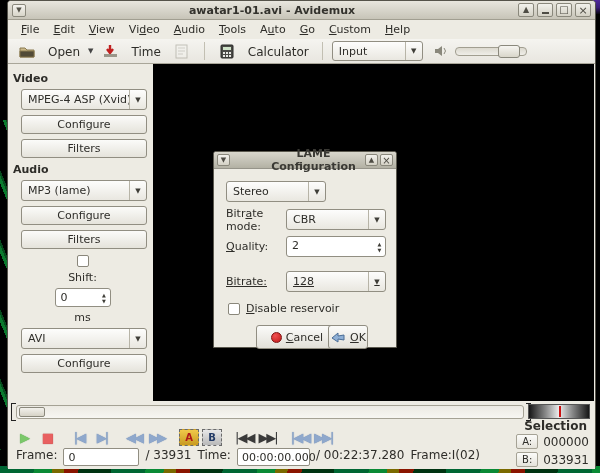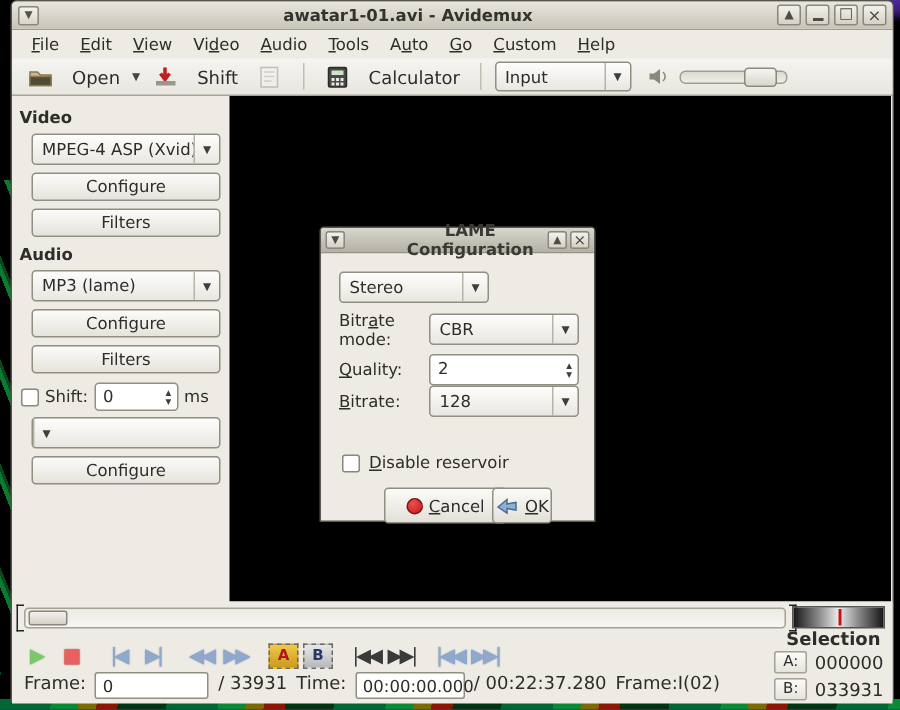--- a/index.html
+++ b/index.html
@@ -56,21 +56,21 @@
   
   .sidebar { position:absolute; left:0; top:63px; width:145px; height:337px; background:#edebe3;
     padding:4px 0 0 0; }
   .side-header { font-weight:bold; font-size:11px; margin:4px 0 4px 5px; }
   .side-ctl { margin:0 6px 5px 13px; }
   .combo { display:flex; align-items:center; height:21px; border:1px solid #918e82;
     border-radius:3px; background:linear-gradient(#fdfdfc,#e9e7e0); font-size:11px; }
   .combo .txt { flex:1; padding-left:6px; white-space:nowrap; overflow:hidden; }
   .btn { height:19px; border:1px solid #918e82; border-radius:3px; font-size:11px;
     background:linear-gradient(#fbfbf9,#e5e3db); display:flex; align-items:center; justify-content:center; }
-  .shift-row { display:flex; align-items:center; gap:4px; margin:6px 2px 4px 6px; font-size:11px; }
+  .shift-row { display:flex; align-items:center; gap:4px; margin:6px 2px 4px 6px; font-size:11px;flex-direction:column; }
   .checkbox { width:12px; height:12px; border:1px solid #8a877b; border-radius:2px; background:#fff; }
   .spin { display:flex; height:19px; border:1px solid #918e82; border-radius:3px; background:#fff; }
   .spin .val { flex:1; padding:2px 0 0 5px; font-size:11px; }
   .spin-arrows { width:11px; display:flex; flex-direction:column; align-items:center;
     justify-content:center; font-size:5px; line-height:1.2; color:#3f3e38; }
 
   .video-area { position:absolute; left:145px; top:63px; right:1px; height:337px; background:#000; }
 
   
   .bottombar { position:absolute; left:0; top:400px; right:0; height:68px; background:#edebe3; }
@@ -176,21 +176,21 @@
         <span>Open</span>
       </span>
       <span class="arrow-sm">▼</span>
       <span class="tool-btn">
         <span class="icon-16">
           <svg width="15" height="14">
               <path d="M7 1 v7 M4 5 l3 4 3-4" stroke="#c02020" stroke-width="2.4" fill="none"></path>
               <rect x="1" y="10" width="13" height="3" fill="#9a978a"></rect>
             </svg>
         </span>
-        <span>Shift</span>
+        <span>Time</span>
       </span>
       <span class="tool-btn" style="opacity:.45;">
         <span class="icon-16">
           <svg width="13" height="15">
               <rect x="1" y="1" width="11" height="13" fill="#f4f4f0" stroke="#8a887c"></rect>
               <path d="M3 4 h7 M3 7 h7 M3 10 h5" stroke="#aaa8a0"></path>
             </svg>
         </span>
       </span>
       <span class="tool-sep"></span>
@@ -251,20 +251,21 @@
           <span class="val">0</span>
           <span class="spin-arrows">
               <span>▲</span>
               <span>▼</span>
             </span>
         </span>
         <span>ms</span>
       </div>
 
       <div class="combo side-ctl">
+        <span class="txt">AVI</span>
         <span class="combo-arrow">▼</span>
       </div>
       <div class="btn side-ctl">Configure</div>
     </div>
 
     <div class="video-area"></div>
 
     <div class="bottombar">
       <span class="bracket l"></span>
       <div class="seek-trough">
@@ -347,21 +348,21 @@
         <span class="lbl"><u>Q</u>uality:</span>
         <span class="spin">
           <span class="val">2</span>
           <span class="spin-arrows">
               <span>▲</span>
               <span>▼</span>
             </span>
         </span>
       </div>
 
-      <div class="dlg-row" style="top:88px;">
+      <div class="dlg-row" style="top:102px;text-decoration:underline;">
         <span class="lbl"><u>B</u>itrate:</span>
         <span class="combo">
           <span class="txt">128</span>
           <span class="combo-arrow">▼</span>
         </span>
       </div>
 
       <div class="dlg-check">
         <span class="checkbox"></span>
         <span><u>D</u>isable reservoir</span>

